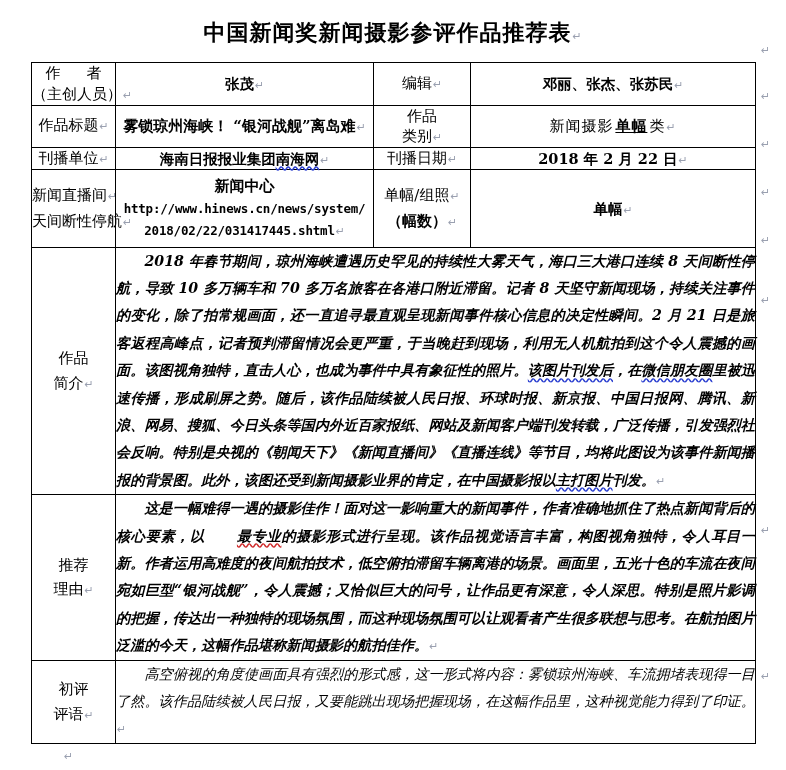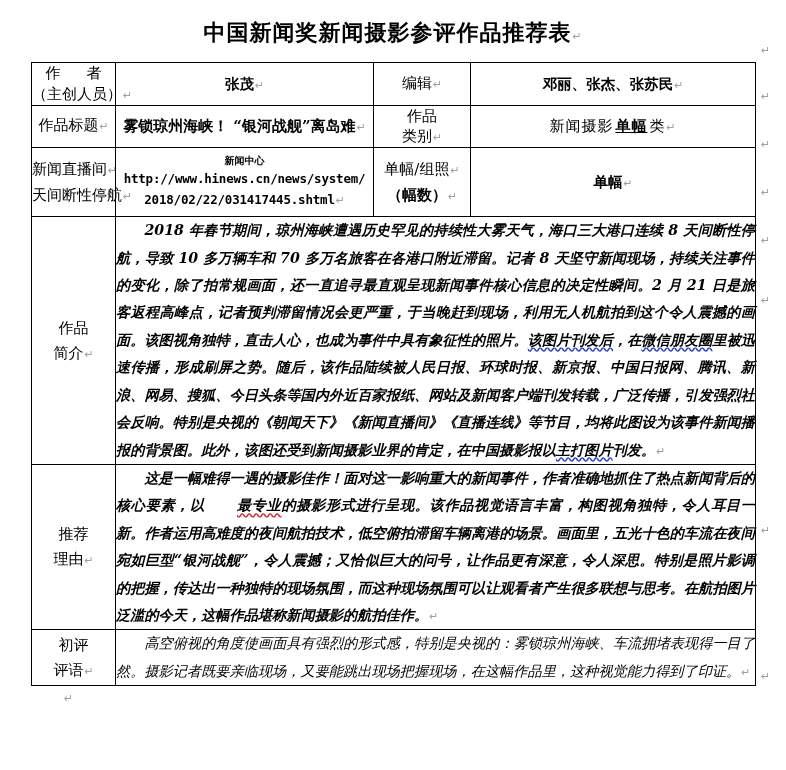--- a/index.html
+++ b/index.html
@@ -200,28 +200,34 @@
       <tr>
         <td class="label"><span>作品标题</span><span class="pilcrow inline">↵</span></td>
         <td class="val val-title"><span>雾锁琼州海峡！ “银河战舰”离岛难</span><span class="pilcrow inline">↵</span></td>
         <td class="label" style="line-height:1.35">
           <div>作品</div>
           <div><span>类别</span><span class="pilcrow inline">↵</span></div>
         </td>
         <td class="cat-cell"><span>新闻摄影</span><span class="cat-underline">单幅</span><span>类</span><span class="pilcrow inline">↵</span></td>
       </tr>
 
+      <tr>
+        <td class="label"><span>刊播单位</span><span class="pilcrow inline">↵</span></td>
+        <td class="val"><span>海南日报报业集团</span><span class="squiggle-blue">南海网</span><span class="pilcrow inline">↵</span></td>
+        <td class="label"><span>刊播日期</span><span class="pilcrow inline">↵</span></td>
+        <td class="val"><span>2018 年 2 月 22 日</span><span class="pilcrow inline">↵</span></td>
+      </tr>
 
       <tr>
         <td class="label" style="line-height:1.75">
           <div><span>新闻直播间</span><span class="pilcrow inline">↵</span></div>
           <div><span>天间断性停航</span><span class="pilcrow inline">↵</span></div>
         </td>
         <td class="val" style="padding:5px 4px">
-          <div style="font-size:10px">新闻中心</div>
+          <div style="font-size:15px">新闻中心</div>
           <div class="url-line"><span>http://www.hinews.cn/news/system/2018/02/22/031417445.shtml</span><span class="pilcrow inline">↵</span></div>
         </td>
         <td class="label" style="line-height:1.75">
           <div><span style="font-weight:normal">单幅/组照</span><span class="pilcrow inline">↵</span></div>
           <div><span style="font-weight:bold">（幅数）</span><span class="pilcrow inline">↵</span></div>
         </td>
         <td class="val"><span>单幅</span><span class="pilcrow inline">↵</span></td>
       </tr>
 
       <tr>
@@ -238,21 +244,21 @@
           <div><span>理由</span><span class="pilcrow inline">↵</span></div>
         </td>
         <td class="body-text" colspan="3"><span class="indent"></span><span>这是一幅难得一遇的摄影佳作！面对这一影响重大的新闻事件，作者准确地抓住了热点新闻背后的核心要素，以</span><span class="squiggle-red">最专业</span><span>的摄影形式进行呈现。该作品视觉语言丰富，构图视角独特，令人耳目一新。作者运用高难度的夜间航拍技术，低空俯拍滞留车辆离港的场景。画面里，五光十色的车流在夜间宛如巨型“银河战舰”，令人震撼；又恰似巨大的问号，让作品更有深意，令人深思。特别是照片影调的把握，传达出一种独特的现场氛围，而这种现场氛围可以让观看者产生很多联想与思考。在航拍图片泛滥的今天，这幅作品堪称新闻摄影的航拍佳作。</span><span class="pilcrow inline">↵</span></td>
       </tr>
 
       <tr>
         <td class="body-label" style="line-height:1.65">
           <div>初评</div>
           <div><span>评语</span><span class="pilcrow inline">↵</span></div>
         </td>
-        <td class="body-text plain" colspan="3"><span class="indent"></span><span>高空俯视的角度使画面具有强烈的形式感，特别是央视的：雾锁琼州海峡、车流拥堵表现得一目了然。摄影记者既要亲临现场，又要能跳出现场把握现场，在这幅作品里，这种视觉能力得到了印证。</span><span class="pilcrow inline">↵</span></td>
+        <td class="body-text plain" colspan="3"><span class="indent"></span><span>高空俯视的角度使画面具有强烈的形式感，这一形式将内容：雾锁琼州海峡、车流拥堵表现得一目了然。该作品陆续被人民日报，又要能跳出现场把握现场，在这幅作品里，这种视觉能力得到了印证。</span><span class="pilcrow inline">↵</span></td>
       </tr>
     </tbody>
       </table>
 
     <div class="margin-marks">
       <span style="top:-18px;left:4px;">↵</span>
       <span style="top:28px;left:4px;">↵</span>
       <span style="top:76px;left:4px;">↵</span>
       <span style="top:124px;left:4px;">↵</span>
       <span style="top:172px;left:4px;">↵</span>

